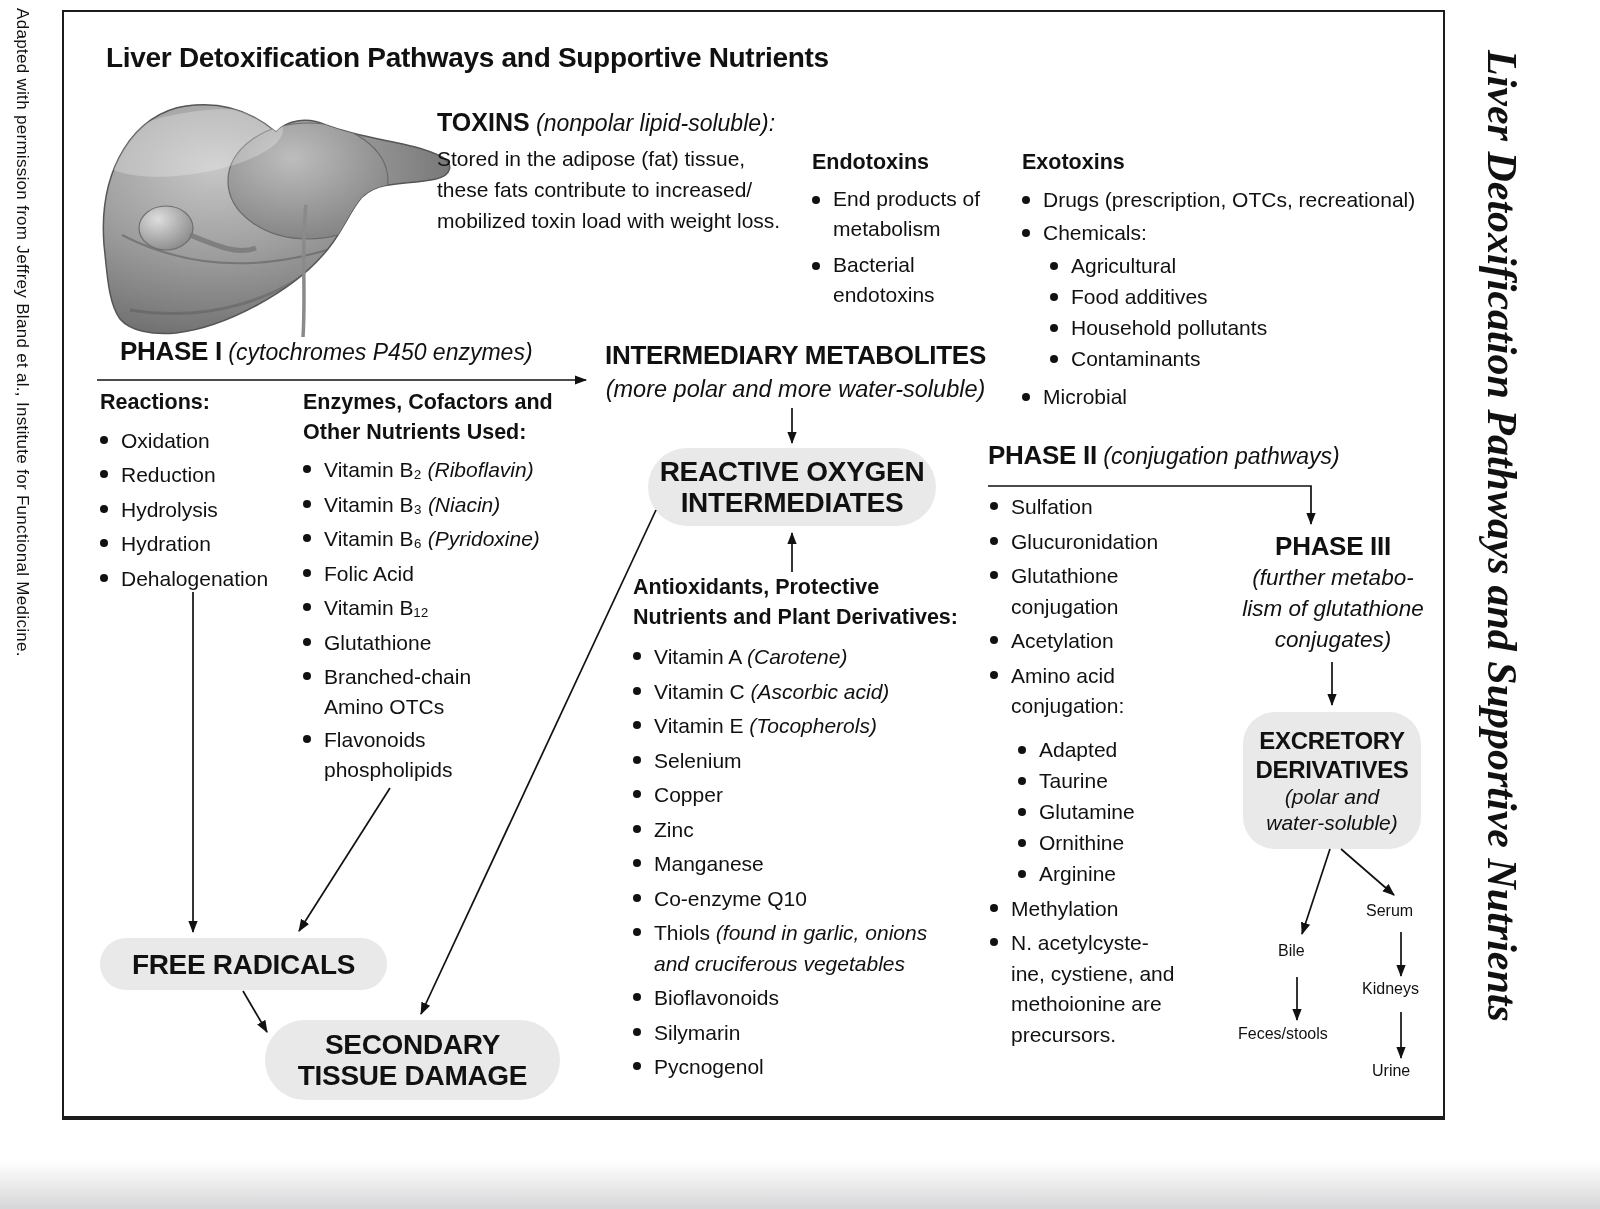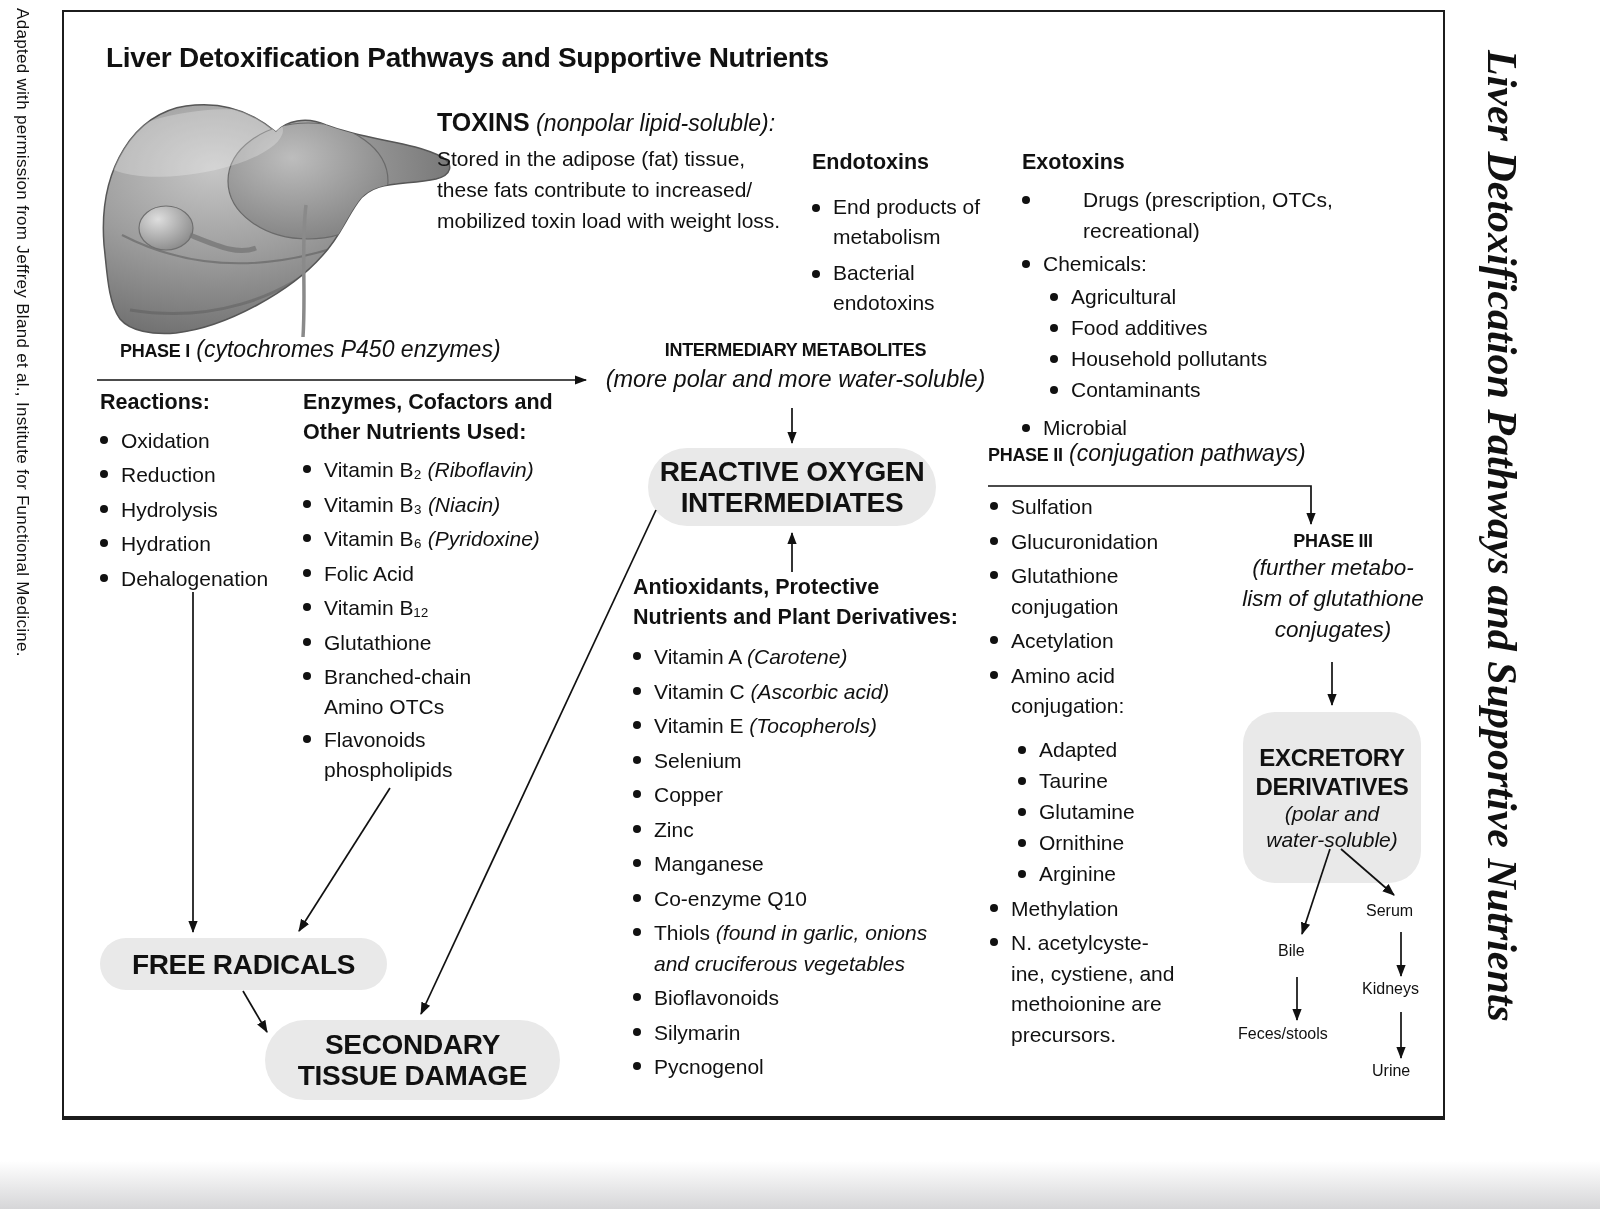--- a/index.html
+++ b/index.html
@@ -7,21 +7,21 @@
         font-family:"Liberation Sans","DejaVu Sans",sans-serif;color:#111;}
   .abs{position:absolute;}
   .i{font-style:italic;}
   .pre{white-space:pre-line;}
   .frame{position:absolute;left:62px;top:10px;width:1383px;height:1110px;
          border:2px solid #1c1c1c;border-bottom-width:4px;box-sizing:border-box;}
   .title{font-size:28px;font-weight:bold;letter-spacing:-0.3px;}
   .vcapt-left{writing-mode:vertical-rl;font-size:17px;letter-spacing:0.3px;}
   .vcapt-right{writing-mode:vertical-rl;font-family:"Liberation Serif","DejaVu Serif",serif;
                font-style:italic;font-weight:bold;font-size:42px;}
-  .h-big{font-size:18px;font-weight:bold;letter-spacing:-0.3px;}
+  .h-big{font-size:26px;font-weight:bold;letter-spacing:-0.3px;}
   .h-note{font-size:23px;font-style:italic;font-weight:normal;}
   .toxh{font-size:25px;font-weight:bold;}
   .toxn{font-size:23px;font-style:italic;font-weight:normal;}
   .body21{font-size:21px;line-height:31px;}
   .sh{font-size:21.5px;font-weight:bold;line-height:29.5px;}
   .li{display:flex;align-items:flex-start;}
   .li .dot{flex:0 0 auto;width:8px;height:8px;border-radius:50%;background:#111;
            margin:12px 13px 0 0;}
   .li .tx{white-space:pre-line;font-size:21px;}
   .lh34 .tx{line-height:34.5px;}
@@ -90,35 +90,35 @@
 
   <div class="abs" style="left:437px;top:108px;">
     <span class="toxh">TOXINS</span><span class="toxn"> (nonpolar lipid-soluble):</span>
   </div>
   <div class="abs body21 pre" style="left:437px;top:143px;width:360px;">Stored in the adipose (fat) tissue,
 these fats contribute to increased/
 mobilized toxin load with weight loss.</div>
 
   <div class="abs" style="left:812px;top:148px;width:200px;">
     <div class="sh">Endotoxins</div>
-    <div class="li lh30" style="margin-top:14px;">
+    <div class="li lh30" style="margin-top:6px;">
       <span class="dot"></span>
       <span class="tx">End products of
 metabolism</span>
     </div>
     <div class="li lh30" style="margin-top:6px;">
       <span class="dot"></span>
       <span class="tx">Bacterial
 endotoxins</span>
     </div>
   </div>
 
   <div class="abs" style="left:1022px;top:148px;width:420px;">
     <div class="sh">Exotoxins</div>
-    <div class="li lh31" style="margin-top:6px;gap:40px;">
+    <div class="li lh31" style="margin-top:6px;">
       <span class="dot"></span>
       <span class="tx">Drugs (prescription, OTCs, recreational)</span>
     </div>
     <div class="li lh31" style="margin-top:2px;">
       <span class="dot"></span>
       <span class="tx">Chemicals:</span>
     </div>
     <div class="sub">
       <div class="li lh31" style="margin-top:2px;">
         <span class="dot"></span>
@@ -341,21 +341,21 @@
       </div>
   </div>
 
   <div class="abs center" style="left:1233px;top:531px;width:200px;">
     <div class="h-big">PHASE III</div>
     <div class="i pre" style="font-size:22.5px;line-height:31px;margin-top:0;">(further metabo-
 lism of glutathione
 conjugates)</div>
   </div>
 
-  <div class="gbox" style="left:1243px;top:712px;width:178px;height:171px;border-radius:32px;">
+  <div class="gbox" style="left:1243px;top:712px;width:178px;height:137px;border-radius:32px;">
     <div class="pre" style="font-weight:bold;font-size:24px;line-height:29px;letter-spacing:-0.3px;">EXCRETORY
 DERIVATIVES</div>
     <div class="i pre" style="font-size:21px;line-height:26px;">(polar and
 water-soluble)</div>
   </div>
 
   <div class="abs outlab" style="left:1278px;top:942px;">Bile</div>
   <div class="abs outlab" style="left:1366px;top:902px;">Serum</div>
   <div class="abs outlab" style="left:1362px;top:980px;">Kidneys</div>
   <div class="abs outlab" style="left:1238px;top:1025px;">Feces/stools</div>

